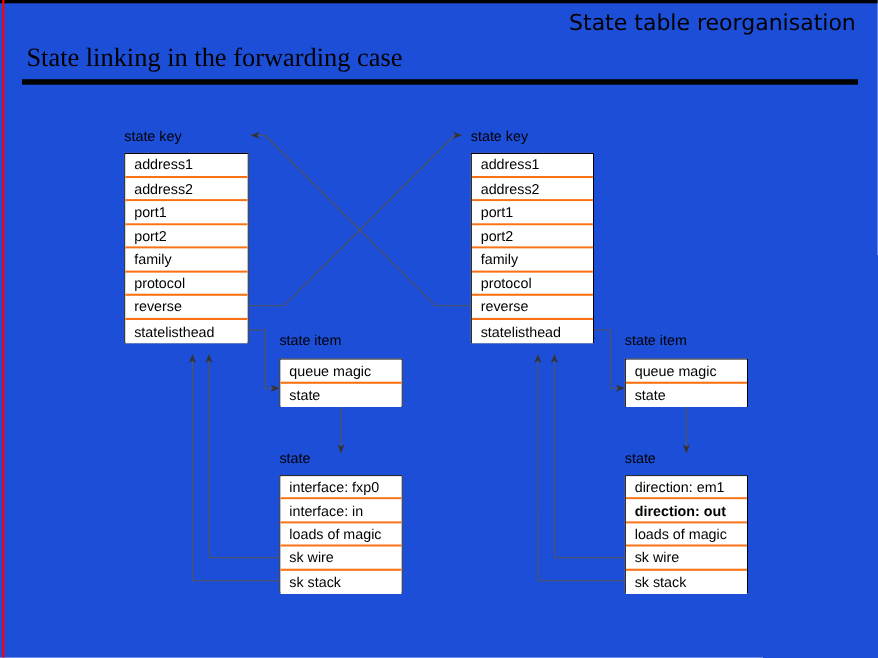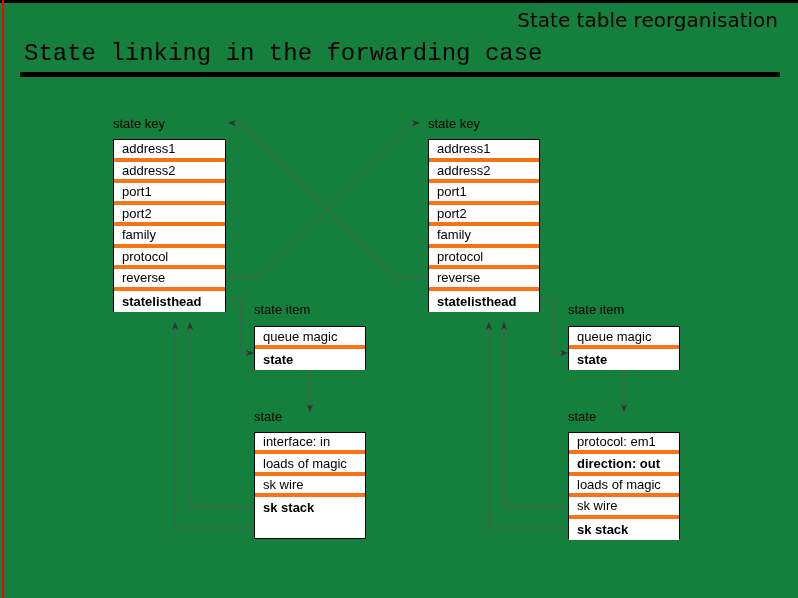--- a/index.html
+++ b/index.html
@@ -4,21 +4,21 @@
 <style>
   html, body {
     margin: 0;
     padding: 0;
     background: #ffffff;
   }
   #slide {
     position: relative;
     width: 798px;
     height: 598px;
-    background: #15803d;
+    background: #1d4ed8;
     overflow: hidden;
     font-family: "Liberation Sans", sans-serif;
   }
   
   #top-rule {
     position: absolute;
     left: 0; top: 0;
     width: 798px; height: 3px;
     background: #000000;
   }
@@ -32,21 +32,21 @@
     position: absolute;
     right: 20px; top: 8px;
     font-family: "DejaVu Sans", sans-serif;
     font-size: 20px;
     color: #000000;
     white-space: nowrap;
   }
   #slide-title {
     position: absolute;
     left: 24px; top: 40px;
-    font-family: Liberation Mono, monospace;
+    font-family: Liberation Serif, serif;
     font-size: 24px;
     color: #000000;
     white-space: nowrap;
   }
   #title-rule {
     position: absolute;
     left: 20px; top: 72px;
     width: 760px; height: 5px;
     background: #000000;
   }
@@ -63,27 +63,27 @@
     position: absolute;
     border: 1px solid #000000;
     background: #ffffff;
     box-sizing: border-box;
   }
   .table-row {
     font-size: 13px;
     color: #000000;
     padding-left: 8px;
     box-sizing: border-box;
-    border-bottom: 4px solid #f97316;
+    border-bottom: 2px solid #f97316;
     display: flex;
     align-items: center;
     white-space: nowrap;
     background: #ffffff;
   }
-  .table-row:last-child { border-bottom: none; font-weight: bold; }
+  .table-row:last-child { border-bottom: none; }
 
   #wires {
     position: absolute;
     left: 0; top: 0;
     width: 798px; height: 598px;
     pointer-events: none;
   }
 </style>
 </head>
 <body>
@@ -158,28 +158,29 @@
   </div>
 
   <div class="node-caption" style="left:568px; top:302px; width:112px;">state item</div>
   <div class="table-box" style="left:568px; top:326px; width:112px; height:44px;">
     <div class="table-row" style="height:22px;">queue magic</div>
     <div class="table-row" style="height:21px;">state</div>
   </div>
 
   <div class="node-caption" style="left:254px; top:409px; width:112px;">state</div>
   <div class="table-box" style="left:254px; top:432px; width:112px; height:107px;">
+    <div class="table-row" style="height:21.4px;">interface: fxp0</div>
     <div class="table-row" style="height:21.4px;">interface: in</div>
     <div class="table-row" style="height:21.4px;">loads of magic</div>
     <div class="table-row" style="height:21.4px;">sk wire</div>
     <div class="table-row" style="height:21.4px;">sk stack</div>
   </div>
 
   <div class="node-caption" style="left:568px; top:409px; width:112px;">state</div>
   <div class="table-box" style="left:568px; top:432px; width:112px; height:107px;">
-    <div class="table-row" style="height:21.4px;">protocol: em1</div>
+    <div class="table-row" style="height:21.4px;">direction: em1</div>
     <div class="table-row" style="height:21.4px;font-weight:bold;">direction: out</div>
     <div class="table-row" style="height:21.4px;">loads of magic</div>
     <div class="table-row" style="height:21.4px;">sk wire</div>
     <div class="table-row" style="height:21.4px;">sk stack</div>
   </div>
 
 </div>
 
 </body></html>

